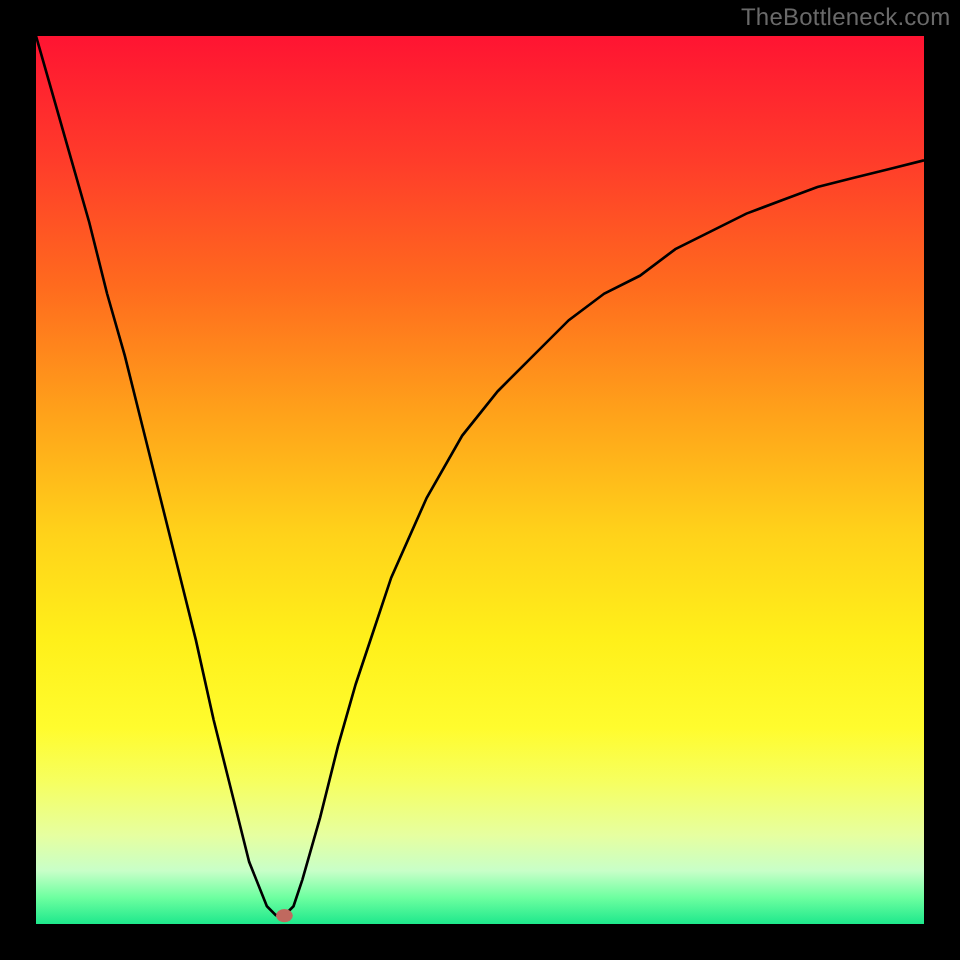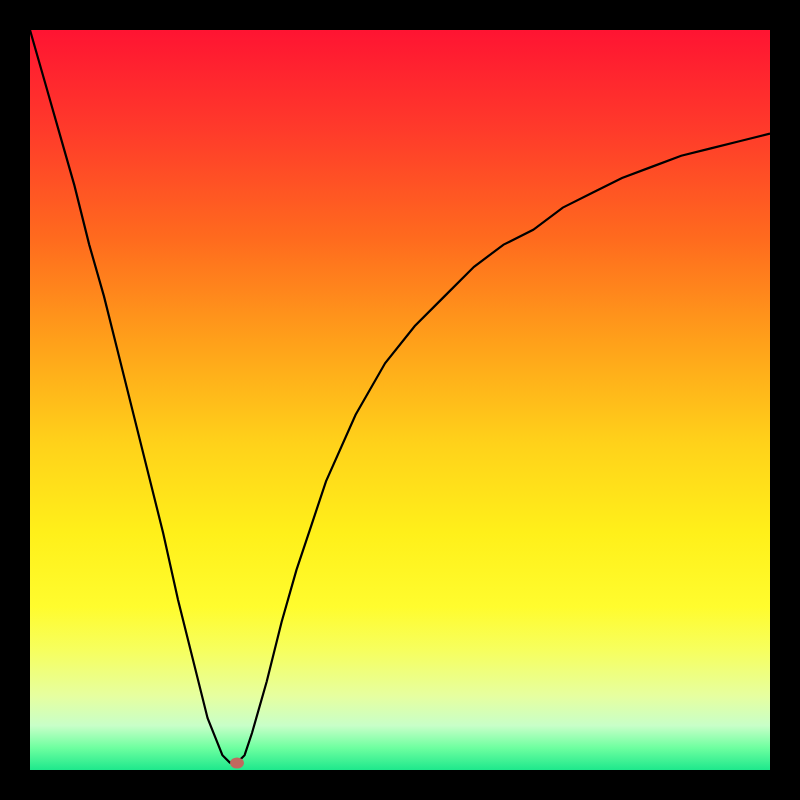--- a/index.html
+++ b/index.html
@@ -66,13 +66,14 @@
 </head>
 <body>
 
 <div class="outer">
   <div class="plot">
     <svg class="curve" viewBox="0 0 740 740" preserveAspectRatio="none">
       <path id="curve-path" d="M0.0 0.0 L14.8 51.8 L29.6 103.6 L44.4 155.4 L59.2 214.6 L74.0 266.4 L88.8 325.6 L103.6 384.8 L118.4 444.0 L133.2 503.2 L148.0 569.8 L162.8 629.0 L177.6 688.2 L192.4 725.2 L199.8 732.6 L207.2 732.6 L214.6 725.2 L222.0 703.0 L236.8 651.2 L251.6 592.0 L266.4 540.2 L281.2 495.8 L296.0 451.4 L325.6 384.8 L355.2 333.0 L384.8 296.0 L414.4 266.4 L444.0 236.8 L473.6 214.6 L503.2 199.8 L532.8 177.6 L562.4 162.8 L592.0 148.0 L621.6 136.9 L651.2 125.8 L680.8 118.4 L710.4 111.0 L740.0 103.6" fill="none" stroke="#000000" stroke-width="2.2"></path>
     </svg>
     <div class="marker" id="marker" style="left: 207.2px; top: 732.6px; background: rgb(192, 105, 95);"></div>
   </div>
+  <div class="watermark">TheBottleneck.com</div>
 </div>
 
 </body></html>

